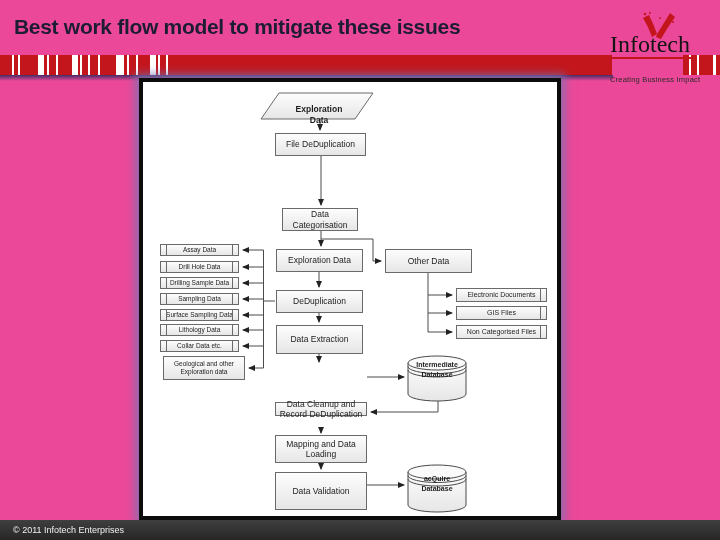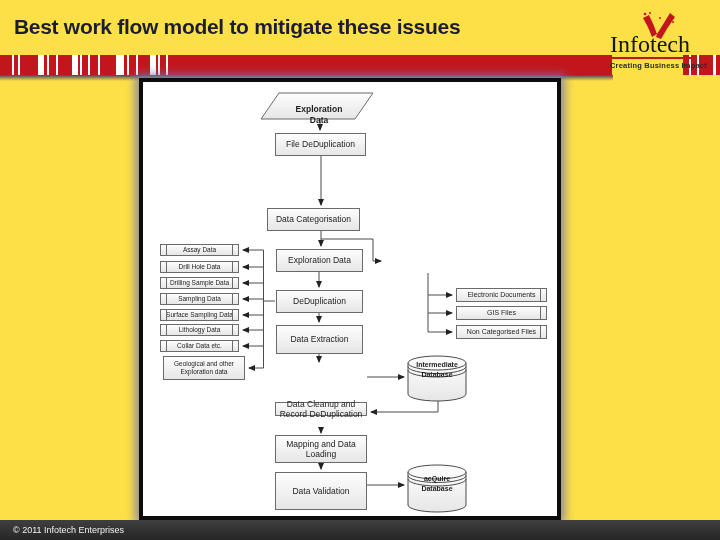--- a/index.html
+++ b/index.html
@@ -1,17 +1,17 @@
 <!DOCTYPE html>
 <html><head>
 <meta charset="utf-8">
 <style>
   html,body{margin:0;padding:0;background:#fff;}
   body{width:720px;height:540px;overflow:hidden;font-family:"Liberation Sans",sans-serif;position:relative;}
-  .slide{position:absolute;inset:0;background:#fde047;}
+  .slide{position:absolute;inset:0;background:#ec4899;}
 
   
   .title{position:absolute;left:14px;top:15px;font-size:21px;font-weight:bold;color:#1c1c33;letter-spacing:-0.3px;white-space:nowrap;}
 
   
   .barcode-left{position:absolute;left:0;top:55px;width:190px;height:20px;
     background:linear-gradient(90deg,#c3161c 0 12px,#fff 12px 14px,#c3161c 14px 18px,#fff 18px 20px,
     #c3161c 20px 38px,#fff 38px 44px,#c3161c 44px 47px,#fff 47px 49px,#c3161c 49px 56px,#fff 56px 58px,
     #c3161c 58px 72px,#fff 72px 78px,#c3161c 78px 80px,#fff 80px 82px,#c3161c 82px 88px,#fff 88px 90px,
     #c3161c 90px 98px,#fff 98px 100px,#c3161c 100px 116px,#fff 116px 124px,#c3161c 124px 127px,#fff 127px 129px,
@@ -22,21 +22,21 @@
     background:linear-gradient(180deg,rgba(40,40,90,0.85),rgba(40,40,90,0));}
   .barcode-right{position:absolute;left:683px;top:55px;width:37px;height:20px;
     background:linear-gradient(90deg,#c3161c 0 6px,#fff 6px 8px,#c3161c 8px 14px,#fff 14px 16px,
     #c3161c 16px 30px,#fff 30px 33px,#c3161c 33px 100%);}
 
   
   .logo{position:absolute;left:610px;top:12px;width:85px;}
   .logo-check{position:absolute;left:26px;top:0;}
   .logo-word{position:relative;margin-top:20px;font-family:"Liberation Serif",serif;font-size:24px;color:#141414;line-height:1;letter-spacing:0;}
   .logo-rule{height:2px;background:#c3161c;margin-top:1px;}
-  .logo-tagline{margin-top:2px;font-size:7.5px;color:#2a2a2a;letter-spacing:0.2px;white-space:nowrap;font-weight:bold;}
+  .logo-tagline{margin-top:16px;font-size:7.5px;color:#2a2a2a;letter-spacing:0.2px;white-space:nowrap;font-weight:normal;}
 
   
   .frame{position:absolute;left:139px;top:78px;width:414px;height:434px;background:#fff;
     border:4px solid #0c0c0c;box-shadow:0 0 9px 4px rgba(116,116,178,0.8);}
   .fc{position:relative;width:414px;height:434px;}
   .fc svg.connectors{position:absolute;left:0;top:0;}
 
   
   .node{position:absolute;box-sizing:border-box;border:1px solid #6a6a6a;
     background:linear-gradient(180deg,#fdfdfd,#e6e6e6);
@@ -139,29 +139,30 @@
           <path d="M120.5,233 H100" marker-end="url(#ah)"></path>
           <path d="M120.5,248 H100" marker-end="url(#ah)"></path>
           <path d="M120.5,264 H100" marker-end="url(#ah)"></path>
           <path d="M120.5,286 H106" marker-end="url(#ah)"></path>
         </g>
       </svg>
 
       <div class="node plain" style="left:120px;top:12px;width:112px;height:41px">Exploration
 Data</div>
       <div class="node mid" style="left:132px;top:51px;width:91px;height:23px">File DeDuplication</div>
-      <div class="node mid" style="left:124px;top:126px;width:93px;height:23px">Data Categorisation</div>
+      <div class="node mid" style="left:139px;top:126px;width:76px;height:23px">Data Categorisation</div>
       <div class="node mid" style="left:133px;top:167px;width:87px;height:23px">Exploration Data</div>
       <div class="node mid" style="left:133px;top:208px;width:87px;height:23px">DeDuplication</div>
       <div class="node mid" style="left:133px;top:243px;width:87px;height:29px">Data Extraction</div>
       <div class="node mid" style="left:132px;top:320px;width:92px;height:14px">Data Cleanup and
 Record DeDuplication</div>
       <div class="node mid" style="left:132px;top:353px;width:92px;height:28px">Mapping and Data
 Loading</div>
       <div class="node mid" style="left:132px;top:390px;width:92px;height:38px">Data Validation</div>
+      <div class="node mid" style="left:242px;top:167px;width:87px;height:24px">Other Data</div>
 
       <div class="node dbtext" style="left:266px;top:276px;width:56px;height:24px">Intermediate
 Database</div>
       <div class="node dbtext" style="left:266px;top:390px;width:56px;height:24px">acQuire
 Database</div>
 
       <div class="node file pp1" style="left:313px;top:206px;width:91px;height:14px">Electronic Documents</div>
       <div class="node file pp1" style="left:313px;top:224px;width:91px;height:14px">GIS Files</div>
       <div class="node file pp1" style="left:313px;top:243px;width:91px;height:14px">Non Categorised Files</div>
 

